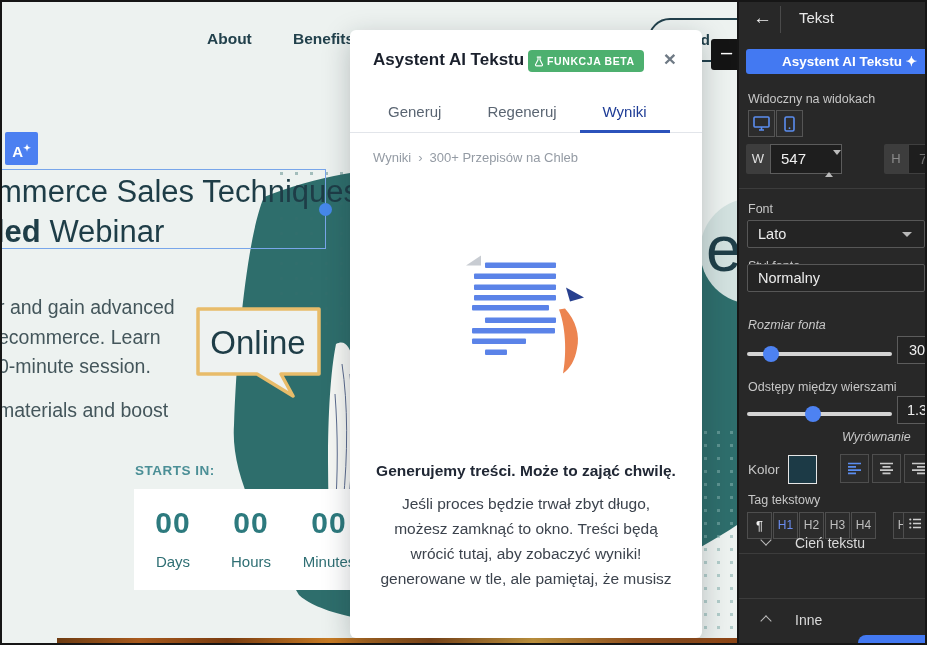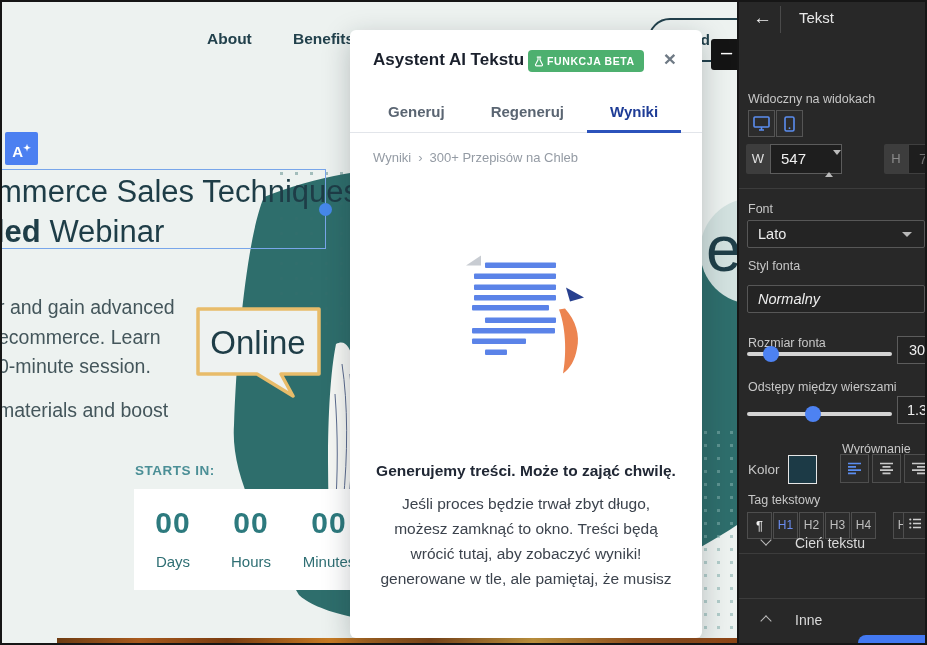--- a/index.html
+++ b/index.html
@@ -62,21 +62,21 @@
            background:#fff; border-radius:6px; box-shadow:0 8px 28px rgba(20,30,40,0.25); z-index:50; }
   .modal-title { position:absolute; left:23px; top:20px; font-size:17px; font-weight:700; color:#1a202c; }
   .beta-badge { position:absolute; left:178px; top:20px; height:22px; background:#4db06f;
                 border-radius:4px; color:#fff; font-size:10.5px; font-weight:700;
                 letter-spacing:0.6px; line-height:22px; padding:0 9px 0 6px; }
   .beta-badge svg { vertical-align:-2px; margin-right:3px; }
   .modal-close { position:absolute; right:26px; top:18px; font-size:21px; color:#6f7a85;
                  cursor:pointer; line-height:22px; font-weight:600; }
   .tabs { position:absolute; left:0; top:72px; width:100%; height:31px;
           border-bottom:1px solid #e2e5ea; padding-left:15px; display:flex; }
-  .tab { font-size:15px; font-weight:700; color:#5a6572; padding:0 23px; height:31px;
+  .tab { font-size:15px; font-weight:400; color:#5a6572; padding:0 23px; height:31px;
          line-height:20px; cursor:pointer; }
   .tab.active { color:#1e3c96; border-bottom:3px solid #2b52bb; }
   .breadcrumb { position:absolute; left:23px; top:120px; font-size:13px; color:#949ba4; }
   .breadcrumb .sep { margin:0 7px; color:#9aa1aa; }
   .illustration { position:absolute; left:76px; top:200px; }
   .status-title { position:absolute; left:0; top:432px; width:100%; text-align:center;
                   font-size:15.5px; font-weight:700; color:#202734; }
   .status-lines { position:absolute; left:0; top:461px; width:100%; text-align:center;
                   font-size:15.5px; color:#3c434d; line-height:25px; }
 
@@ -249,20 +249,24 @@
       <div>wrócić tutaj, aby zobaczyć wyniki!</div>
       <div>generowane w tle, ale pamiętaj, że musisz</div>
     </div>
   </div>
 
   <div class="panel">
     <div class="panel-back">←</div>
     <div class="panel-vdivider"></div>
     <div class="panel-title">Tekst</div>
 
+    <div class="panel-ai-btn">
+      <span>Asystent AI Tekstu</span>
+      <span>✦</span>
+    </div>
 
     <div class="panel-label" style="left:9px; top:90px;">Widoczny na widokach</div>
 
     <div class="device-btn" style="left:9px;">
       <svg width="17" height="15" viewBox="0 0 17 15">
         <rect x="1" y="1" width="15" height="10" rx="1" stroke="#5b8def" stroke-width="1.6" fill="none"></rect>
         <path d="M6,14 H11 M8.5,11 V14" stroke="#5b8def" stroke-width="1.6"></path>
       </svg>
     </div>
     <div class="device-btn" style="left:37px;">
@@ -287,37 +291,37 @@
 
     <div class="hdivider" style="top:186px;"></div>
 
     <div class="panel-label" style="left:9px; top:200px;">Font</div>
     <div class="select-box" style="top:218px;">
       <span>Lato</span>
       <span class="caret"></span>
     </div>
 
     <div class="panel-label" style="left:9px; top:257px;">Styl fonta</div>
-    <div class="select-box" style="top:283px;font-style:italic;">
+    <div class="select-box" style="top:262px;">
       <span>Normalny</span>
     </div>
 
-    <div class="panel-label" style="left:9px; top:334px;">Rozmiar fonta</div>
+    <div class="panel-label" style="left:9px; top:316px;font-style:italic;">Rozmiar fonta</div>
     <div class="slider-track" style="top:350px;">
       <div class="slider-thumb" style="left:16px;"></div>
     </div>
     <div class="value-box" style="top:334px;">30</div>
 
     <div class="panel-label" style="left:9px; top:378px;text-align:right;">Odstępy między wierszami</div>
     <div class="slider-track" style="top:410px;">
       <div class="slider-thumb" style="left:58px;"></div>
     </div>
     <div class="value-box" style="top:394px;">1.3</div>
 
-    <div class="panel-label" style="left:103px; top:440px;">Wyrównanie</div>
+    <div class="panel-label" style="left:103px; top:428px;font-style:italic;">Wyrównanie</div>
     <div class="panel-label" style="left:9px; top:460px; font-size:13.5px;">Kolor</div>
     <div class="swatch"></div>
 
     <div class="align-btn" style="left:101px;">
       <svg width="15" height="13" viewBox="0 0 15 13">
         <path d="M1,1.5 H14 M1,4.8 H9 M1,8.1 H14 M1,11.4 H9" stroke="#5b8def" stroke-width="1.7"></path>
       </svg>
     </div>
     <div class="align-btn" style="left:133px;">
       <svg width="15" height="13" viewBox="0 0 15 13">

